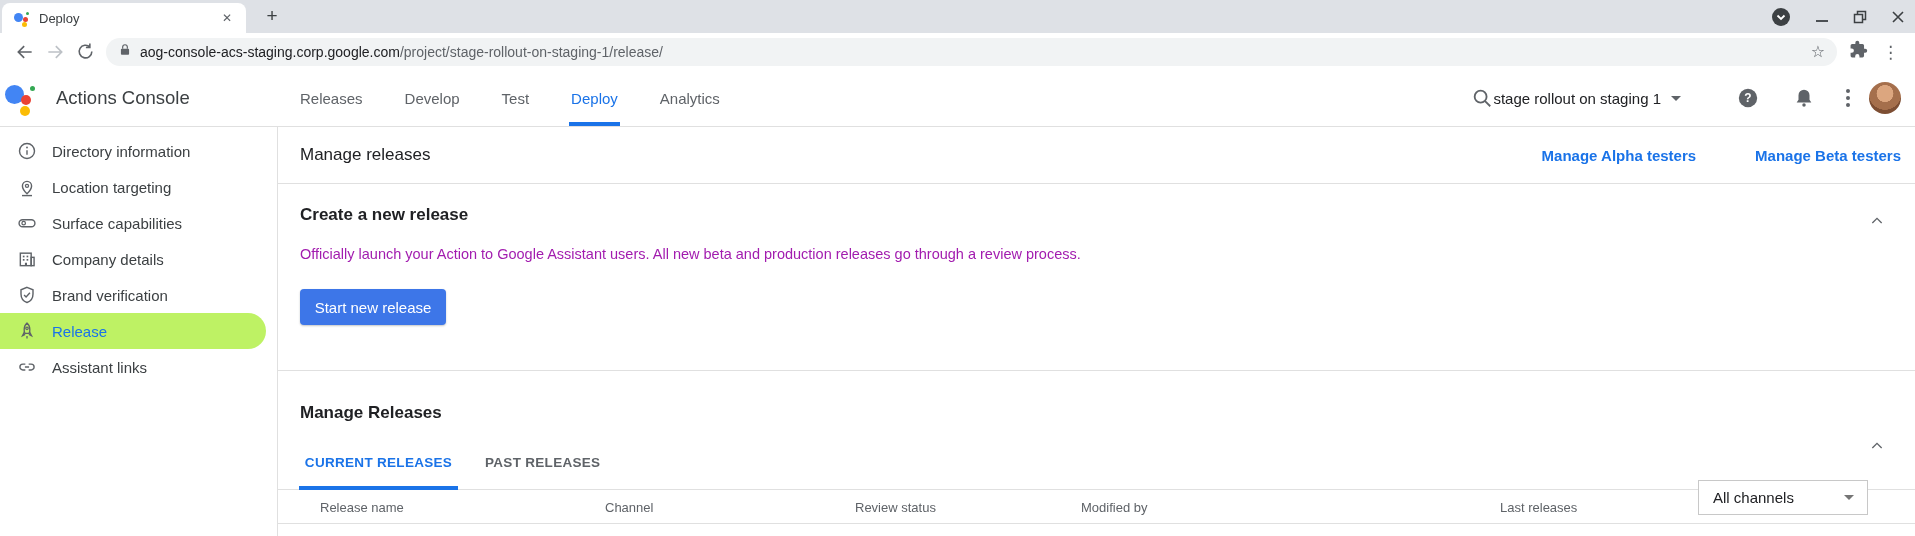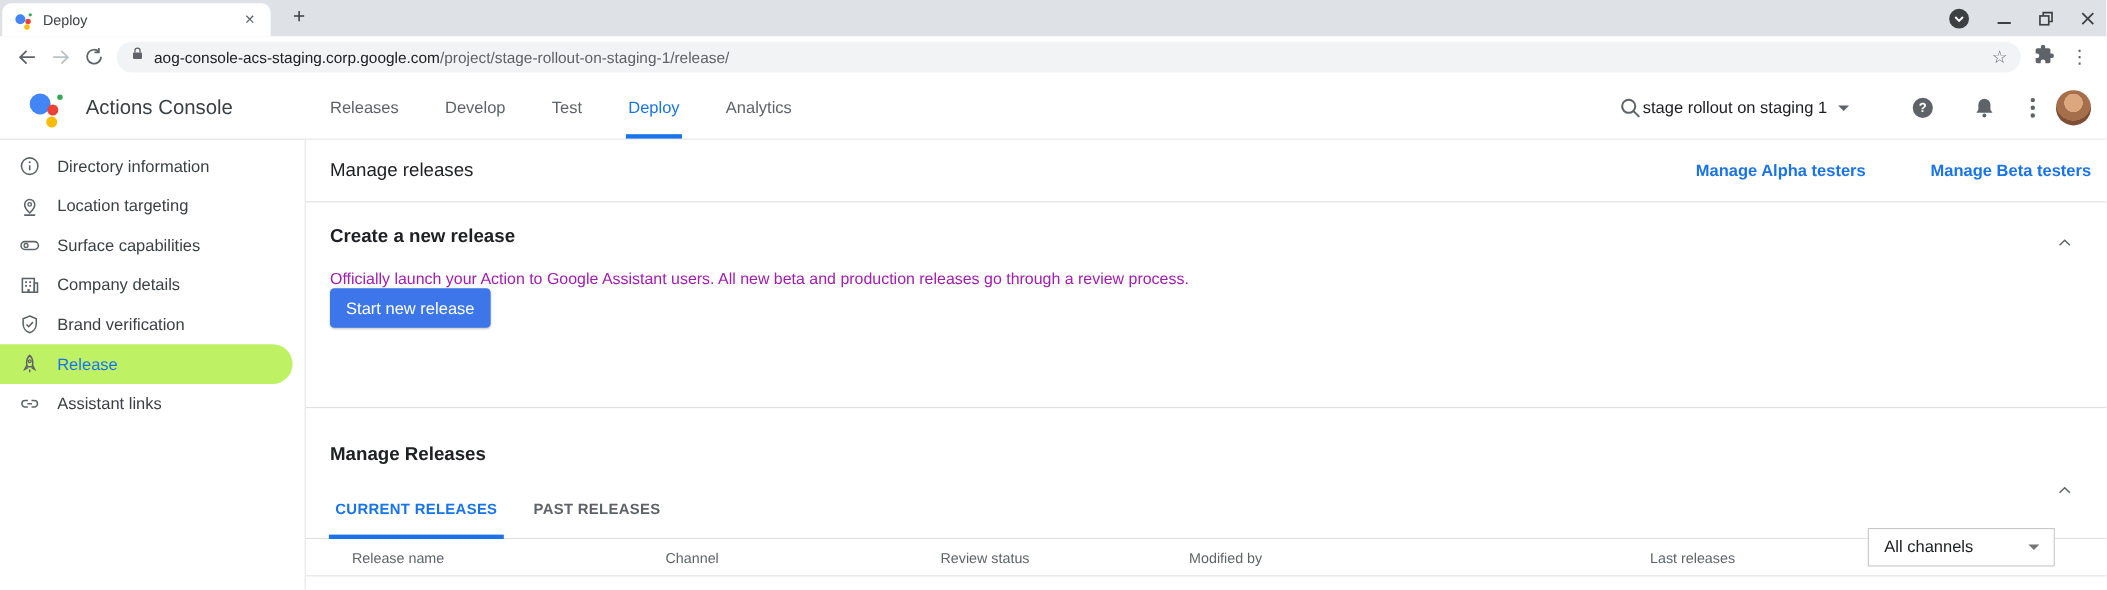--- a/index.html
+++ b/index.html
@@ -24,21 +24,21 @@
   .navbtn { width:30px; height:30px; display:flex; align-items:center; justify-content:center; }
   .urlfield { flex:1; height:28px; background:#f1f3f4; border-radius:14px; display:flex; align-items:center;
               padding:0 12px; margin:0 12px 0 6px; }
   .urltext { flex:1; font-size:14px; margin-left:8px; white-space:nowrap; overflow:hidden; }
   .urltext .domain { color:#202124; }
   .urltext .path { color:#5f6368; }
   .star { font-size:16px; color:#5f6368; font-family:"DejaVu Sans", sans-serif; }
   .menu-dots { font-size:17px; color:#5f6368; margin:0 6px 0 14px; font-family:"DejaVu Sans", sans-serif; }
 
   
-  .appheader { height:57px; border-bottom:1px solid #e0e0e0; display:flex; align-items:center; position:relative; padding-left:24px; background:#fff; }
+  .appheader { height:57px; border-bottom:1px solid #e0e0e0; display:flex; align-items:center; position:relative; padding-left:2px; background:#fff; }
   .hlogo { width:40px; height:40px; position:relative; flex:0 0 40px; }
   .app-title { margin-left:14px; font-size:18.5px; color:#3c4043; white-space:nowrap; }
   .hnav { position:absolute; left:300px; top:0; height:100%; display:flex; gap:42px; }
   .hnav-item { display:flex; align-items:center; height:100%; position:relative; font-size:15px; color:#5f6368; cursor:pointer; }
   .hnav-item.active { color:#1a73e8; }
   .hnav-item.active::after { content:""; position:absolute; left:-2px; right:-2px; bottom:0; height:4px; background:#1a73e8; }
   .hright { position:absolute; right:14px; top:0; height:100%; display:flex; align-items:center; }
   .projsel { display:flex; align-items:center; cursor:pointer; }
   .projsel-label { font-size:15px; color:#202124; }
   .caret-down { width:0; height:0; border-left:5px solid transparent; border-right:5px solid transparent; border-top:5px solid #5f6368; margin-left:10px; }
@@ -59,21 +59,21 @@
   .pagehead { height:57px; display:flex; align-items:center; justify-content:space-between;
               padding:0 14px 0 22px; border-bottom:1px solid #e0e0e0; }
   .page-title { font-size:17px; color:#202124; }
   .toplinks { display:flex; gap:59px; }
   .toplink { font-size:15px; font-weight:bold; color:#1a73e8; cursor:pointer; white-space:nowrap; }
 
   .section1 { height:187px; border-bottom:1px solid #e0e0e0; position:relative; padding:21px 0 0 22px; }
   .sec-title { font-size:17px; font-weight:bold; color:#202124; }
   .collapse-btn { position:absolute; right:30px; display:flex; align-items:center; cursor:pointer; }
   .sec-desc { margin-top:21px; font-size:14.5px; color:#a21caf; }
-  .blue-btn { width:146px; height:36px; background:#3d76e8; color:#fff; font-size:15px;
+  .blue-btn { margin-top:27px; width:146px; height:36px; background:#3d76e8; color:#fff; font-size:15px;
               border:none; border-radius:4px; font-family:"Liberation Sans", sans-serif; cursor:pointer;
               box-shadow:0 1px 2px rgba(60,64,67,.3); }
 
   .section2 { position:relative; }
   .sec2-title { margin:32px 0 0 22px; font-size:17px; font-weight:bold; color:#202124; }
   .tabsrow { margin-top:12px; height:55px; border-bottom:1px solid #e0e0e0; display:flex; align-items:center; padding-left:21px; }
   .rtab { font-size:13.5px; font-weight:bold; letter-spacing:.3px; height:100%; display:flex; align-items:center; cursor:pointer; position:relative; }
   .rtab.current { width:159px; justify-content:center; color:#1a73e8; }
   .rtab.current::after { content:""; position:absolute; left:0; right:0; bottom:-1px; height:4px; background:#1a73e8; }
   .rtab.past { color:#5f6368; padding:0 15px; margin-left:12px; }

